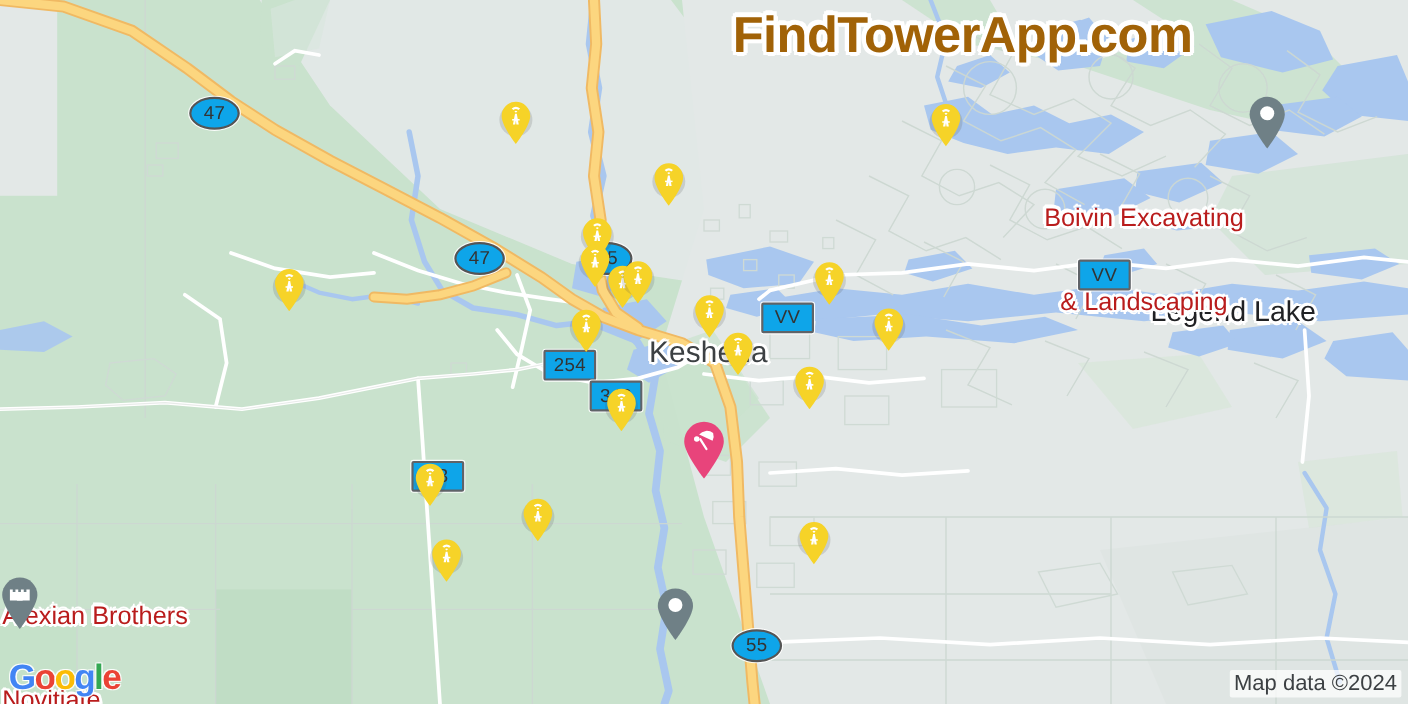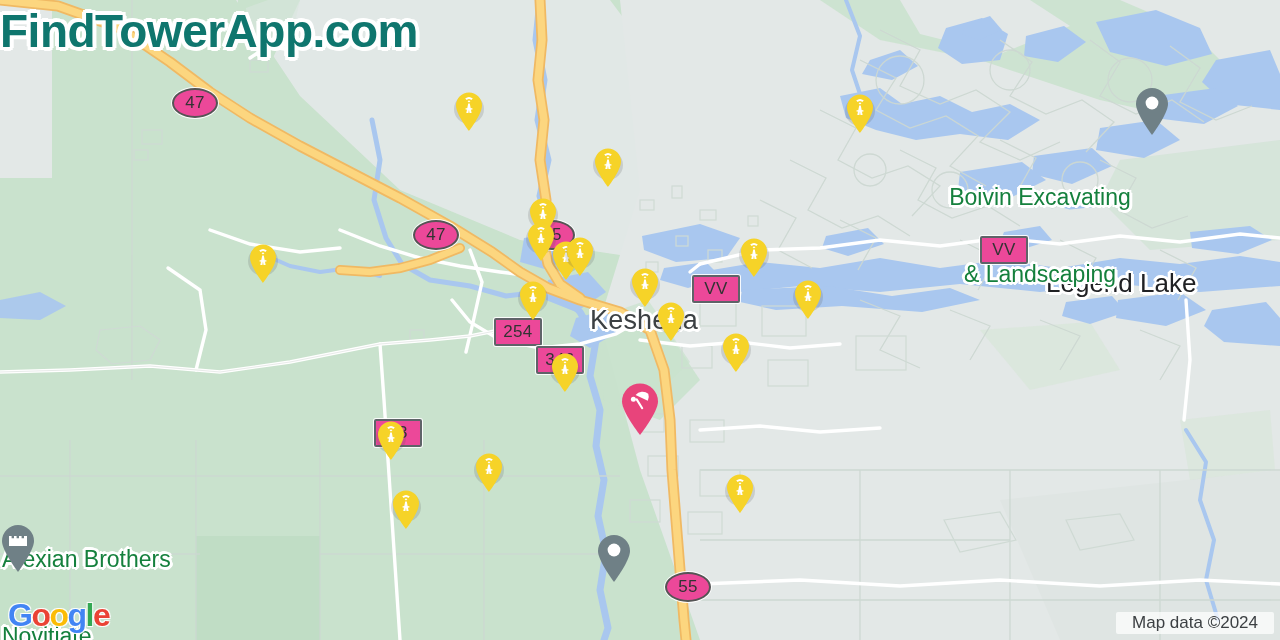--- a/index.html
+++ b/index.html
@@ -24,28 +24,28 @@
     white-space:pre;
     line-height:1.12;
     text-shadow:
       -2px -2px 0 #fff, 2px -2px 0 #fff, -2px 2px 0 #fff, 2px 2px 0 #fff,
       -2px 0 0 #fff, 2px 0 0 #fff, 0 -2px 0 #fff, 0 2px 0 #fff,
       -1px -3px 0 #fff, 1px 3px 0 #fff, 3px 1px 0 #fff, -3px -1px 0 #fff;
     pointer-events:none;
   }
   .lbl-city{font-size:27px;color:#3c4043;letter-spacing:.2px;}
   .lbl-water{font-size:26px;color:#202124;}
-  .lbl-poi{font-size:23px;color:#15803d;text-align:center;}
+  .lbl-poi{font-size:23px;color:#b91c1c;text-align:center;}
   .lbl-resort{font-size:27px;color:#e8447b;text-align:center;letter-spacing:.2px;}
 
   
   .shield{
     position:absolute;
     display:flex;align-items:center;justify-content:center;
-    background:#ec4899;color:#333;
+    background:#0ea5e9;color:#333;
     font-size:17px;
     letter-spacing:.3px;
   }
   .shield-oval{
     border:2px solid #555;border-radius:50%;
     min-width:34px;height:26px;padding:0 4px;
     box-shadow:0 0 0 1px rgba(255,255,255,.9);
   }
   .shield-rect{
     border:2px solid #5f6368;border-radius:2px;
@@ -55,24 +55,24 @@
 
   
   .pin{position:absolute;width:34px;height:44px;cursor:pointer;}
   .pin svg{display:block;overflow:visible;}
   .pin-gray{position:absolute;width:40px;height:52px;}
   .pin-pink{position:absolute;width:44px;height:56px;cursor:pointer;}
 
   
   #watermark{
     position:absolute;left:0;top:4px;width:1084px;
-    text-align:left;
+    text-align:right;
     font-size:46px;
     font-weight:bold;
-    color:#0f766e;
+    color:#a16207;
     letter-spacing:-.5px;
     text-shadow:
       -3px -3px 0 #fff, 3px -3px 0 #fff, -3px 3px 0 #fff, 3px 3px 0 #fff,
       -3px 0 0 #fff, 3px 0 0 #fff, 0 -3px 0 #fff, 0 3px 0 #fff,
       -4px -1px 0 #fff, 4px 1px 0 #fff, 1px 4px 0 #fff, -1px -4px 0 #fff;
     pointer-events:none;
   }
 
   
   #google-logo{
@@ -82,23 +82,23 @@
                 -1px 1px 0 rgba(255,255,255,.85),1px 1px 0 rgba(255,255,255,.85);
     cursor:pointer;
   }
   #google-logo .g1{color:#4285f4;} #google-logo .o1{color:#ea4335;}
   #google-logo .o2{color:#fbbc05;} #google-logo .g2{color:#4285f4;}
   #google-logo .l1{color:#34a853;} #google-logo .e1{color:#ea4335;}
 
   
   #attribution{
     position:absolute;right:6px;bottom:6px;
-    font-size:17px;color:#3c4043;
+    font-size:20px;color:#3c4043;
     background:rgba(255,255,255,.72);
-    padding:1px 16px;border-radius:2px;
+    padding:1px 4px;border-radius:2px;
   }
 </style>
 </head>
 <body>
 
 <div id="map-root">
 
   <div class="layer">
     <svg width="1280" height="640" viewBox="0 0 1280 640" xmlns="http://www.w3.org/2000/svg">
 

